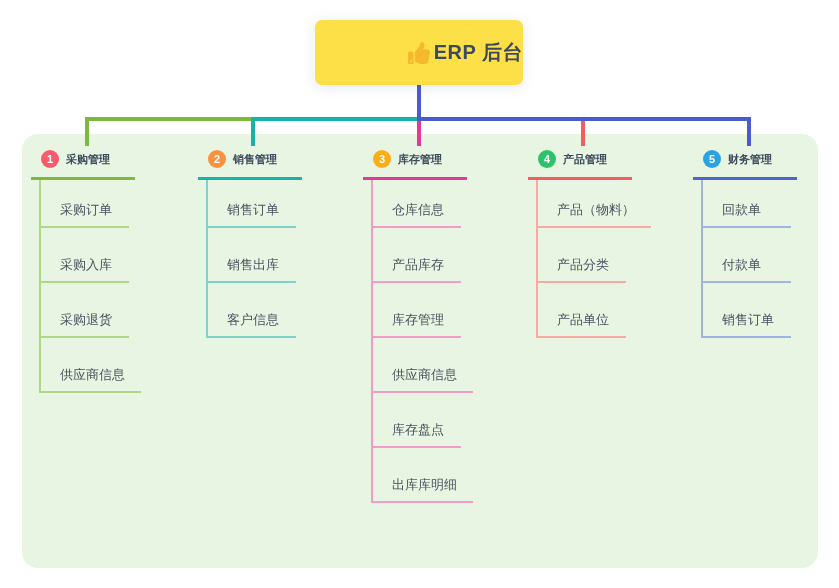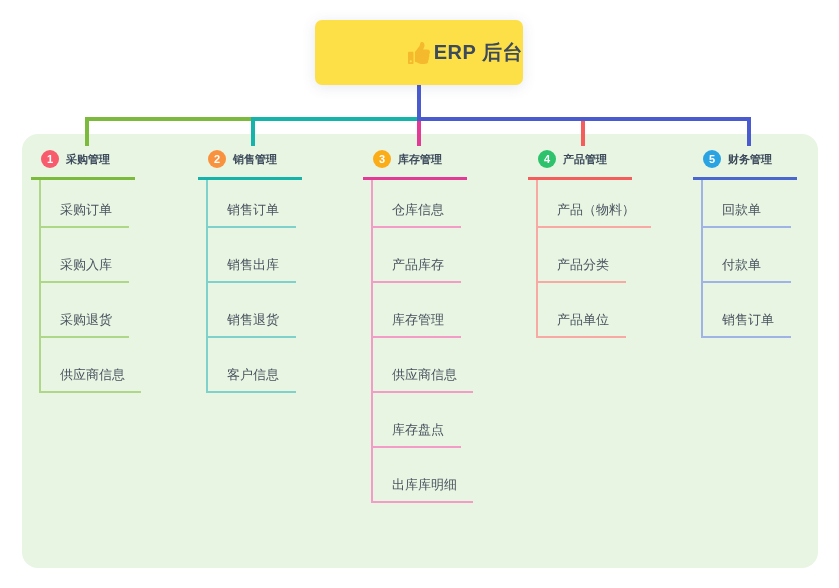--- a/index.html
+++ b/index.html
@@ -89,23 +89,20 @@
           <span class="branch-title">销售管理</span>
         </div>
         <div class="branch-items">
           <div class="branch-item">
             <span class="item-label">销售订单</span>
           </div>
           <div class="branch-item">
             <span class="item-label">销售出库</span>
           </div>
           <div class="branch-item">
-            <span class="item-label">销售退货</span>
-          </div>
-          <div class="branch-item">
             <span class="item-label">客户信息</span>
           </div>
         </div>
       </div>
       <div class="branch" style="left: 363px; --main: #e23a96; --light: #f29cc7; --badge: #fbad18;">
         <div class="branch-header">
           <span class="badge">3</span>
           <span class="branch-title">库存管理</span>
         </div>
         <div class="branch-items">

